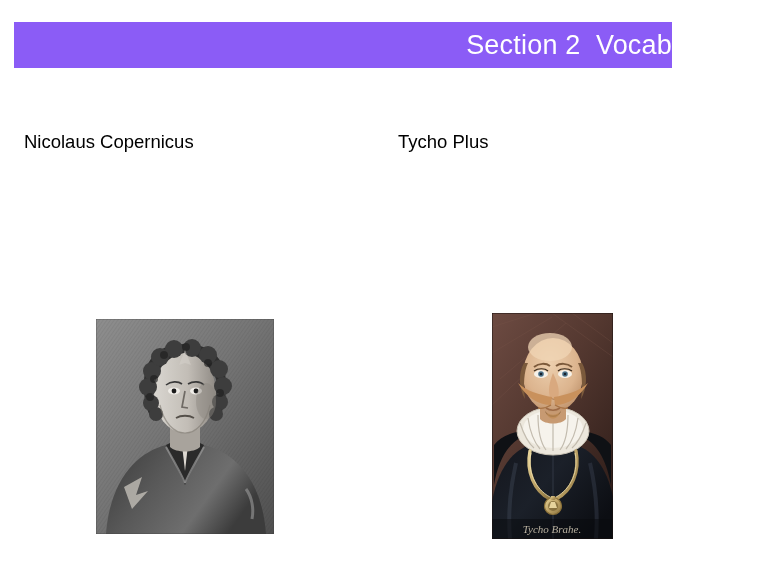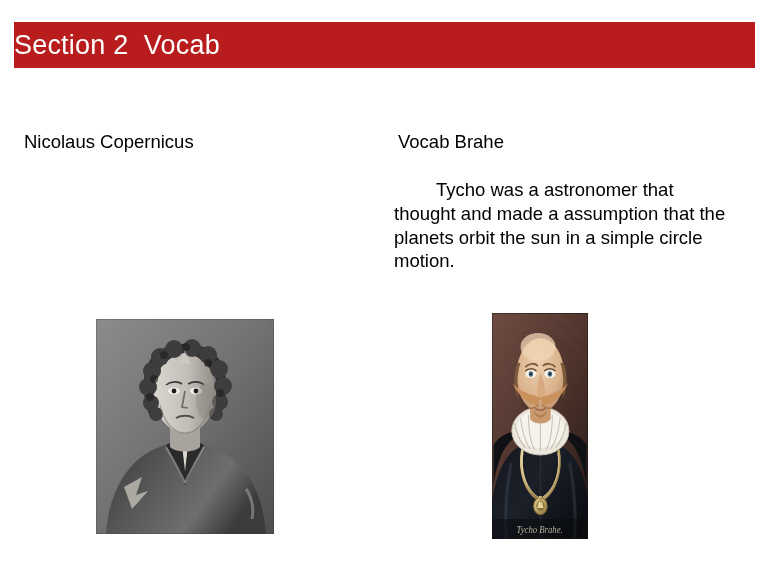--- a/index.html
+++ b/index.html
@@ -14,26 +14,26 @@
     overflow: hidden;
     font-family: "Liberation Sans", sans-serif;
     color: #000000;
   }
 
   
   #title-bar {
     position: absolute;
     left: 14px;
     top: 22px;
-    width: 741px;
+    width: 658px;
     height: 46px;
-    background: #b91c1c;
+    background: #8b5cf6;
     display: flex;
     align-items: center;
-    justify-content: flex-start;
+    justify-content: flex-end;
   }
   #title-text {
     color: #ffffff;
     font-size: 27px;
     font-weight: 400;
     letter-spacing: 0.2px;
     white-space: pre;
     line-height: 1;
   }
 
@@ -67,39 +67,38 @@
   }
   #portrait-copernicus {
     left: 96px;
     top: 319px;
     width: 178px;
     height: 215px;
   }
   #portrait-brahe {
     left: 492px;
     top: 313px;
-    width: 96px;
+    width: 121px;
     height: 226px;
   }
   .portrait svg { display: block; width: 100%; height: 100%; }
 </style>
 </head>
 <body>
 
 <div id="title-bar">
   <span id="title-text">Section 2  Vocab</span>
 </div>
 
 <div class="column" id="column-left">
   <p class="col-heading">Nicolaus Copernicus</p>
 </div>
 
 <div class="column" id="column-right">
-  <p class="col-heading">Vocab Brahe</p>
-  <p class="col-body">Tycho was a astronomer that thought and made a assumption that the planets orbit the sun in a simple circle motion.</p>
+  <p class="col-heading">Tycho Plus</p>
 </div>
 
 <div class="portrait" id="portrait-copernicus">
   <svg viewBox="0 0 178 215" preserveAspectRatio="none">
     <defs>
       <linearGradient id="cp-bg" x1="0" y1="0" x2="1" y2="1">
         <stop offset="0%" stop-color="#8e8e8e"></stop>
         <stop offset="45%" stop-color="#767676"></stop>
         <stop offset="100%" stop-color="#4f4f4f"></stop>
       </linearGradient>

